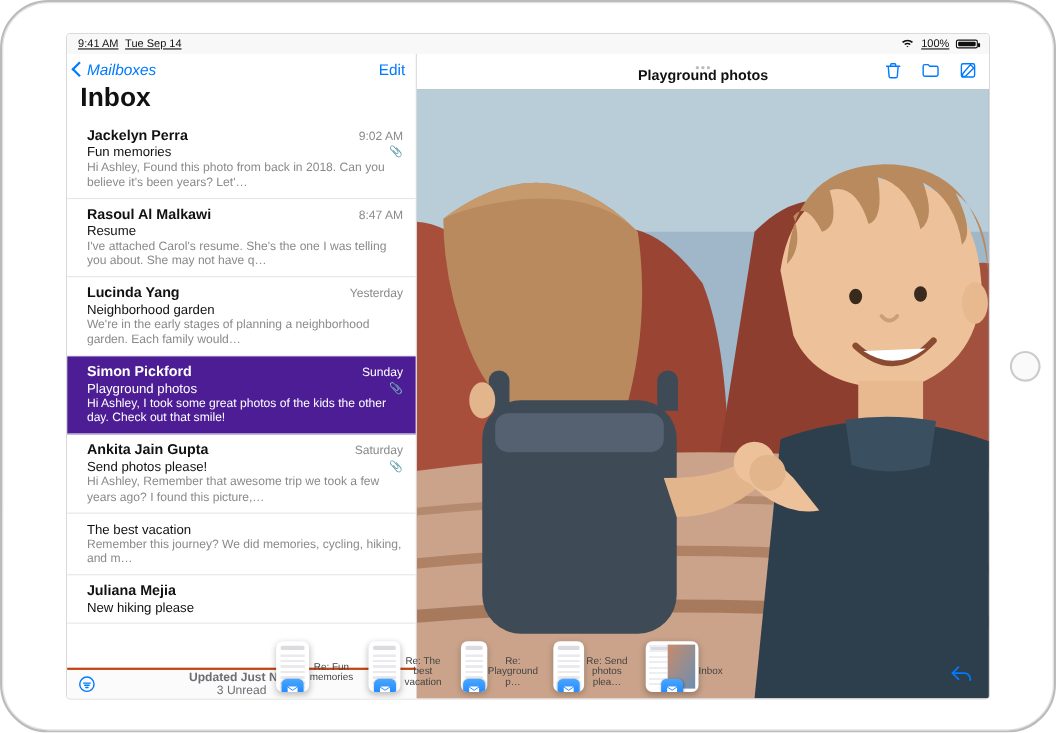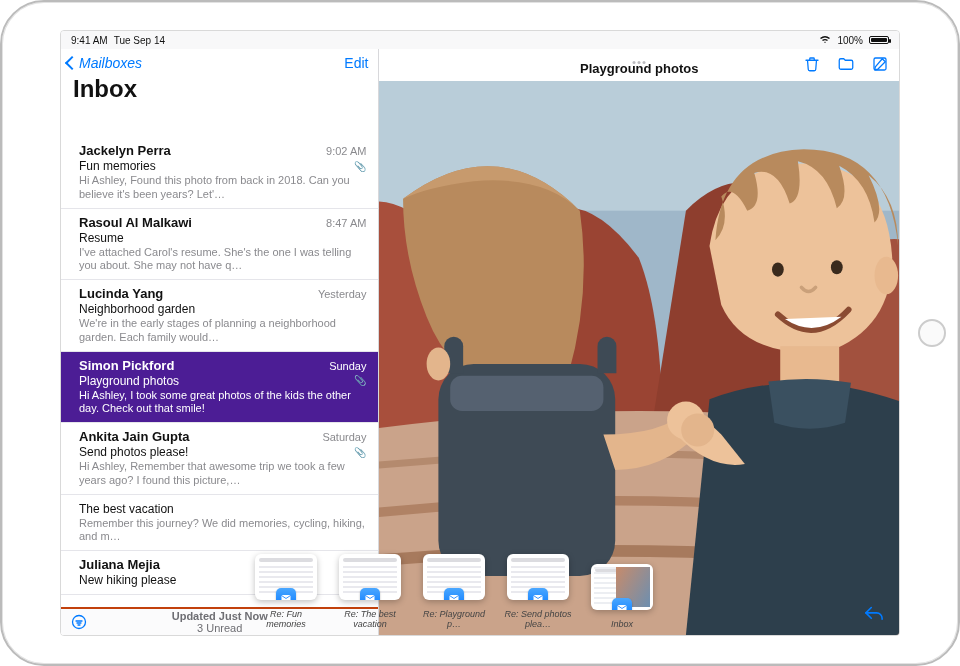--- a/index.html
+++ b/index.html
@@ -14,42 +14,42 @@
     position: absolute; right: 12px; top: 50%; transform: translateY(-50%);
     width: 28px; height: 28px; border-radius: 50%; border: 2px solid #ccc;
     background: #fafafa;
   }
   .screen {
     position: absolute; left: 58px; top: 28px; right: 58px; bottom: 28px;
     background: #fff; border-radius: 4px; overflow: hidden; border: 1px solid #d9d9d9;
   }
   .statusbar {
     height: 18px; display: flex; align-items: center; justify-content: space-between;
-    padding: 0 10px; font-size: 10px; color: #111; background: #f8f8f9;
+    padding: 0 10px; font-size: 10px; color: #111; background: #f8f8f9; text-decoration: underline;
   }
   .statusbar .left, .statusbar .right { display: flex; align-items: center; gap: 6px; }
   .wifi { display: inline-block; }
   .battery {
     width: 20px; height: 8px; border: 1px solid #111; border-radius: 2px; position: relative;
   }
   .battery::after { content: ""; position: absolute; right: -3px; top: 2px; width: 2px; height: 4px; background: #111; border-radius: 1px; }
   .battery .fill { position: absolute; left: 1px; top: 1px; bottom: 1px; right: 1px; background: #111; border-radius: 1px; }
   .split {
     position: absolute; top: 18px; left: 0; right: 0; bottom: 0; display: flex;
   }
   .pane-left { width: 38%; display: flex; flex-direction: column; border-right: 1px solid #d8d8db; background: #fff; }
   .pane-right { flex: 1; display: flex; flex-direction: column; background: #fff; position: relative; }
   .nav {
     display: flex; align-items: center; justify-content: space-between; padding: 6px 10px 2px 6px;
     color: #007aff; font-size: 14px;
   }
   .nav .back { display: flex; align-items: center; gap: 2px; cursor: pointer; font-style: italic; }
   .chev-left { width: 10px; height: 10px; border-left: 2px solid #007aff; border-bottom: 2px solid #007aff; transform: rotate(45deg); }
   .inbox-title { font-size: 24px; font-weight: 700; padding: 2px 12px 6px 12px; color: #111; }
-  .mail-list { flex: 1; overflow: hidden; margin-top: 28px; }
+  .mail-list { flex: 1; overflow: hidden; }
   .mail-item { padding: 6px 12px 6px 18px; border-bottom: 1px solid #e5e5ea; position: relative; }
   .mail-item .row1 { display: flex; justify-content: space-between; align-items: baseline; }
   .mail-item .sender { font-weight: 600; font-size: 13px; color: #111; }
   .mail-item .time { font-size: 11px; color: #8a8a8e; }
   .mail-item .subject { font-size: 12px; color: #111; margin-top: 1px; display: flex; justify-content: space-between; align-items: center; }
   .mail-item .preview { font-size: 11px; color: #8a8a8e; margin-top: 1px; line-height: 1.25; max-height: 2.5em; overflow: hidden; }
   .mail-item.selected { background: #4c1d95; }
   .mail-item.selected .sender, .mail-item.selected .subject, .mail-item.selected .preview, .mail-item.selected .time { color: #fff; }
   .clip { font-size: 10px; color: #8a8a8e; }
   .mail-item.selected .clip { color: #e6f2ff; }
@@ -76,21 +76,21 @@
   .photo-svg { width: 100%; height: 100%; display: block; }
   .reply-button {
     position: absolute; right: 14px; bottom: 10px; color: #007aff; cursor: pointer;
   }
   
   .shelf {
     position: absolute; left: 190px; right: 140px; bottom: 6px; height: 66px;
     display: flex; gap: 14px; align-items: flex-end; z-index: 20;
     pointer-events: auto;
   }
-  .shelf-item { width: 70px; display: flex; flex-direction: column; align-items: center; cursor: pointer; font-style: italic; }
+  .shelf-item { width: 70px; display: flex; flex-direction: row; align-items: center; cursor: pointer; }
   .shelf-thumb {
     width: 62px; height: 46px; background: #fff; border-radius: 6px; box-shadow: 0 2px 6px rgba(0,0,0,0.25);
     position: relative; overflow: hidden;
   }
   .shelf-thumb::before {
     content: ""; position: absolute; left: 4px; top: 4px; right: 4px; height: 4px; background: #dcdce0; border-radius: 2px;
   }
   .shelf-thumb .lines {
     position: absolute; left: 4px; right: 4px; top: 12px; bottom: 4px;
     background: repeating-linear-gradient(#e9e9ee 0 2px, transparent 2px 5px);

